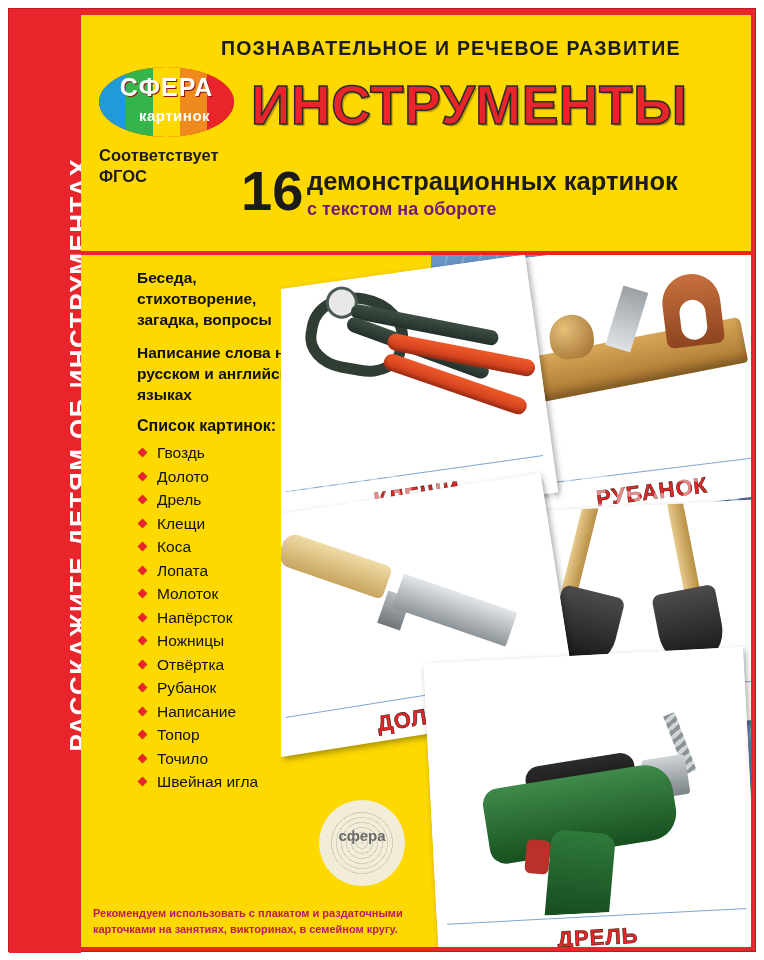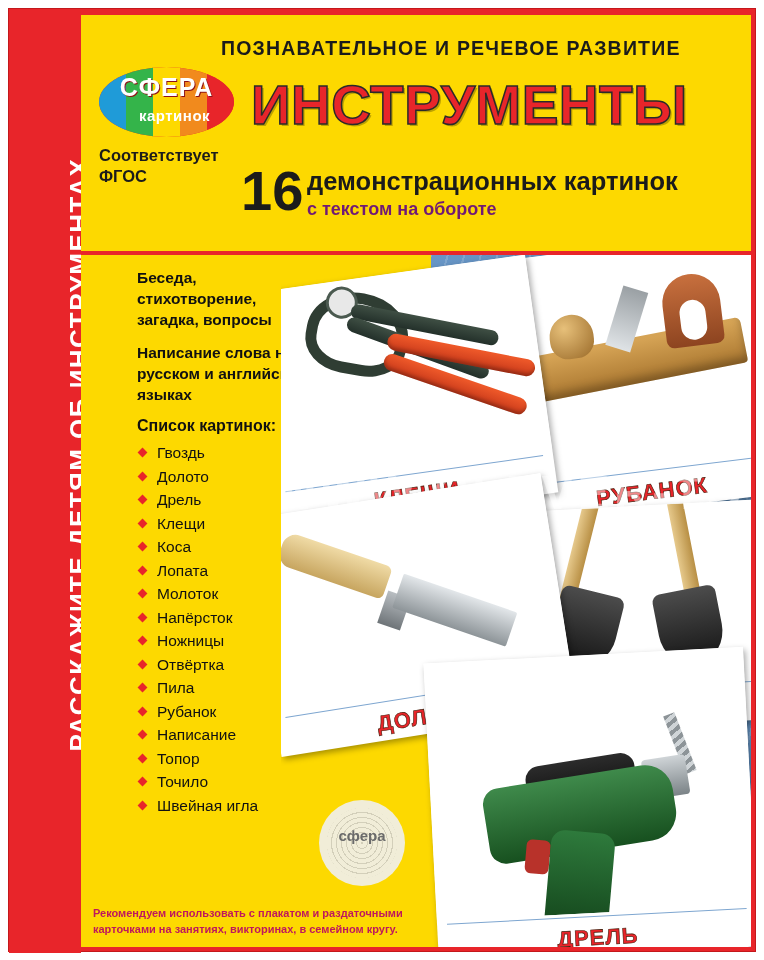--- a/index.html
+++ b/index.html
@@ -587,21 +587,20 @@
           <li>Гвоздь</li>
           <li>Долото</li>
           <li>Дрель</li>
           <li>Клещи</li>
           <li>Коса</li>
           <li>Лопата</li>
           <li>Молоток</li>
           <li>Напёрсток</li>
           <li>Ножницы</li>
           <li>Отвёртка</li>
-          <li>Пила</li>
           <li>Рубанок</li>
           <li>Написание</li>
           <li>Топор</li>
           <li>Точило</li>
           <li>Швейная игла</li>
         </ul>
       </div>
       <div class="footnote">Рекомендуем использовать с плакатом и раздаточными карточками на занятиях, викторинах, в семейном кругу.</div>
     </div>
 

